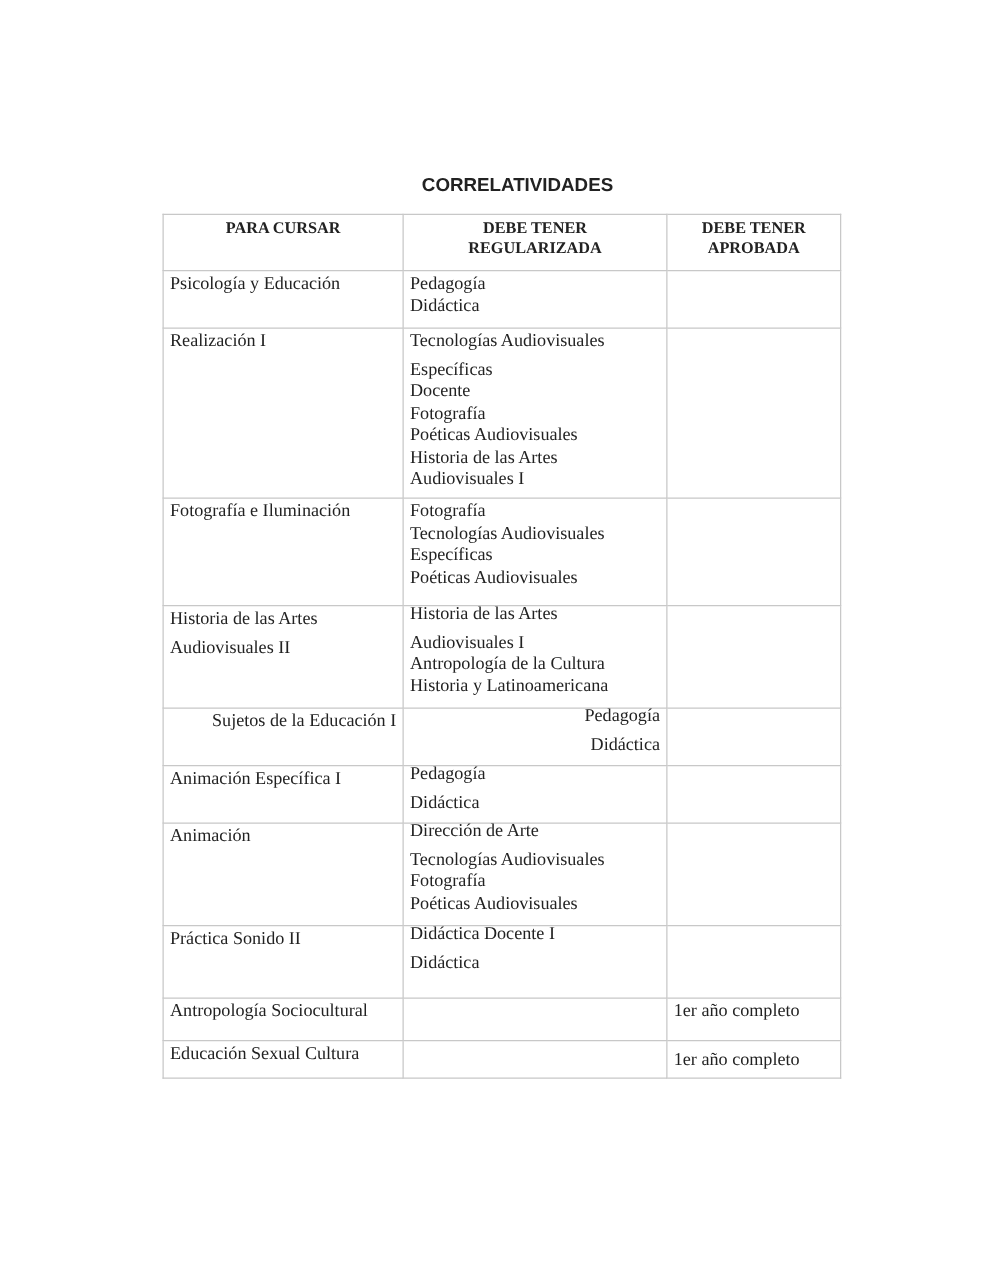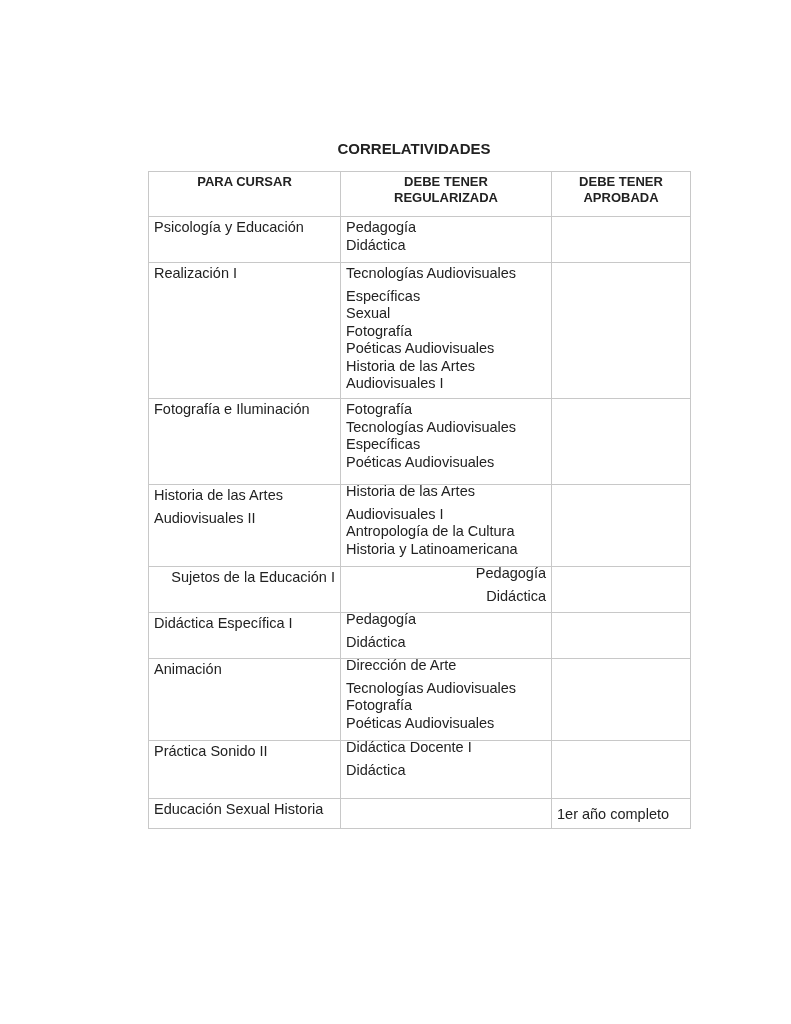--- a/index.html
+++ b/index.html
@@ -1,21 +1,21 @@
 <!DOCTYPE html>
 <html><head>
 <meta charset="utf-8">
 <style>
   html, body { margin: 0; padding: 0; background: #ffffff; }
   body { width: 791px; height: 1024px; position: relative; overflow: hidden;
          font-family: "Liberation Sans", sans-serif; color: #222222; }
   .title { position: absolute; top: 140px; left: 0; width: 828px; text-align: center;
            font-size: 15px; font-weight: bold; }
-  table { position: absolute; top: 171px; left: 148px; border-collapse: collapse;
-          table-layout: fixed; width: 542px; }
+  table { position: absolute; top: 171px; left: 130px; border-collapse: collapse;
+          table-layout: fixed; width: 542px; font-family: Liberation Serif, serif; }
   td, th { border: 1px solid #c8c8c8; vertical-align: top; padding: 0; }
   th { font-size: 13px; font-weight: bold; text-align: center; line-height: 16px; padding-top: 2px; height: 42px; }
   td { font-size: 14.5px; line-height: 17.5px; }
   td .cell { padding: 2px 5px 4px 5px; }
   col.c1 { width: 192px; } col.c2 { width: 211px; } col.c3 { width: 139px; }
   .line { display: block; white-space: nowrap; }
   .gap { margin-top: 5px; }
   .up { margin-top: -4px; }
 </style>
 </head>
@@ -62,21 +62,21 @@
       <tr style="height: 136px;">
         <td>
           <div class="cell">
             <span class="line">Realización I</span>
           </div>
         </td>
         <td>
           <div class="cell">
             <span class="line">Tecnologías Audiovisuales</span>
             <span class="line gap">Específicas</span>
-            <span class="line">Sexual</span>
+            <span class="line">Docente</span>
             <span class="line">Fotografía</span>
             <span class="line">Poéticas Audiovisuales</span>
             <span class="line">Historia de las Artes</span>
             <span class="line">Audiovisuales I</span>
           </div>
         </td>
         <td>
           <div class="cell"></div>
         </td>
       </tr>
@@ -129,21 +129,21 @@
             <span class="line gap">Didáctica</span>
           </div>
         </td>
         <td>
           <div class="cell"></div>
         </td>
       </tr>
       <tr style="height: 46px;">
         <td>
           <div class="cell">
-            <span class="line">Didáctica Específica I</span>
+            <span class="line">Animación Específica I</span>
           </div>
         </td>
         <td>
           <div class="cell up">
             <span class="line">Pedagogía</span>
             <span class="line gap">Didáctica</span>
           </div>
         </td>
         <td>
           <div class="cell"></div>
@@ -176,24 +176,39 @@
         <td>
           <div class="cell up">
             <span class="line">Didáctica Docente I</span>
             <span class="line gap">Didáctica</span>
           </div>
         </td>
         <td>
           <div class="cell"></div>
         </td>
       </tr>
+      <tr style="height: 34px;">
+        <td>
+          <div class="cell">
+            <span class="line">Antropología Sociocultural</span>
+          </div>
+        </td>
+        <td>
+          <div class="cell"></div>
+        </td>
+        <td>
+          <div class="cell">
+            <span class="line">1er año completo</span>
+          </div>
+        </td>
+      </tr>
       <tr style="height: 30px;">
         <td>
           <div class="cell">
-            <span class="line">Educación Sexual Historia</span>
+            <span class="line">Educación Sexual Cultura</span>
           </div>
         </td>
         <td>
           <div class="cell"></div>
         </td>
         <td>
           <div class="cell">
             <span class="line gap">1er año completo</span>
           </div>
         </td>

